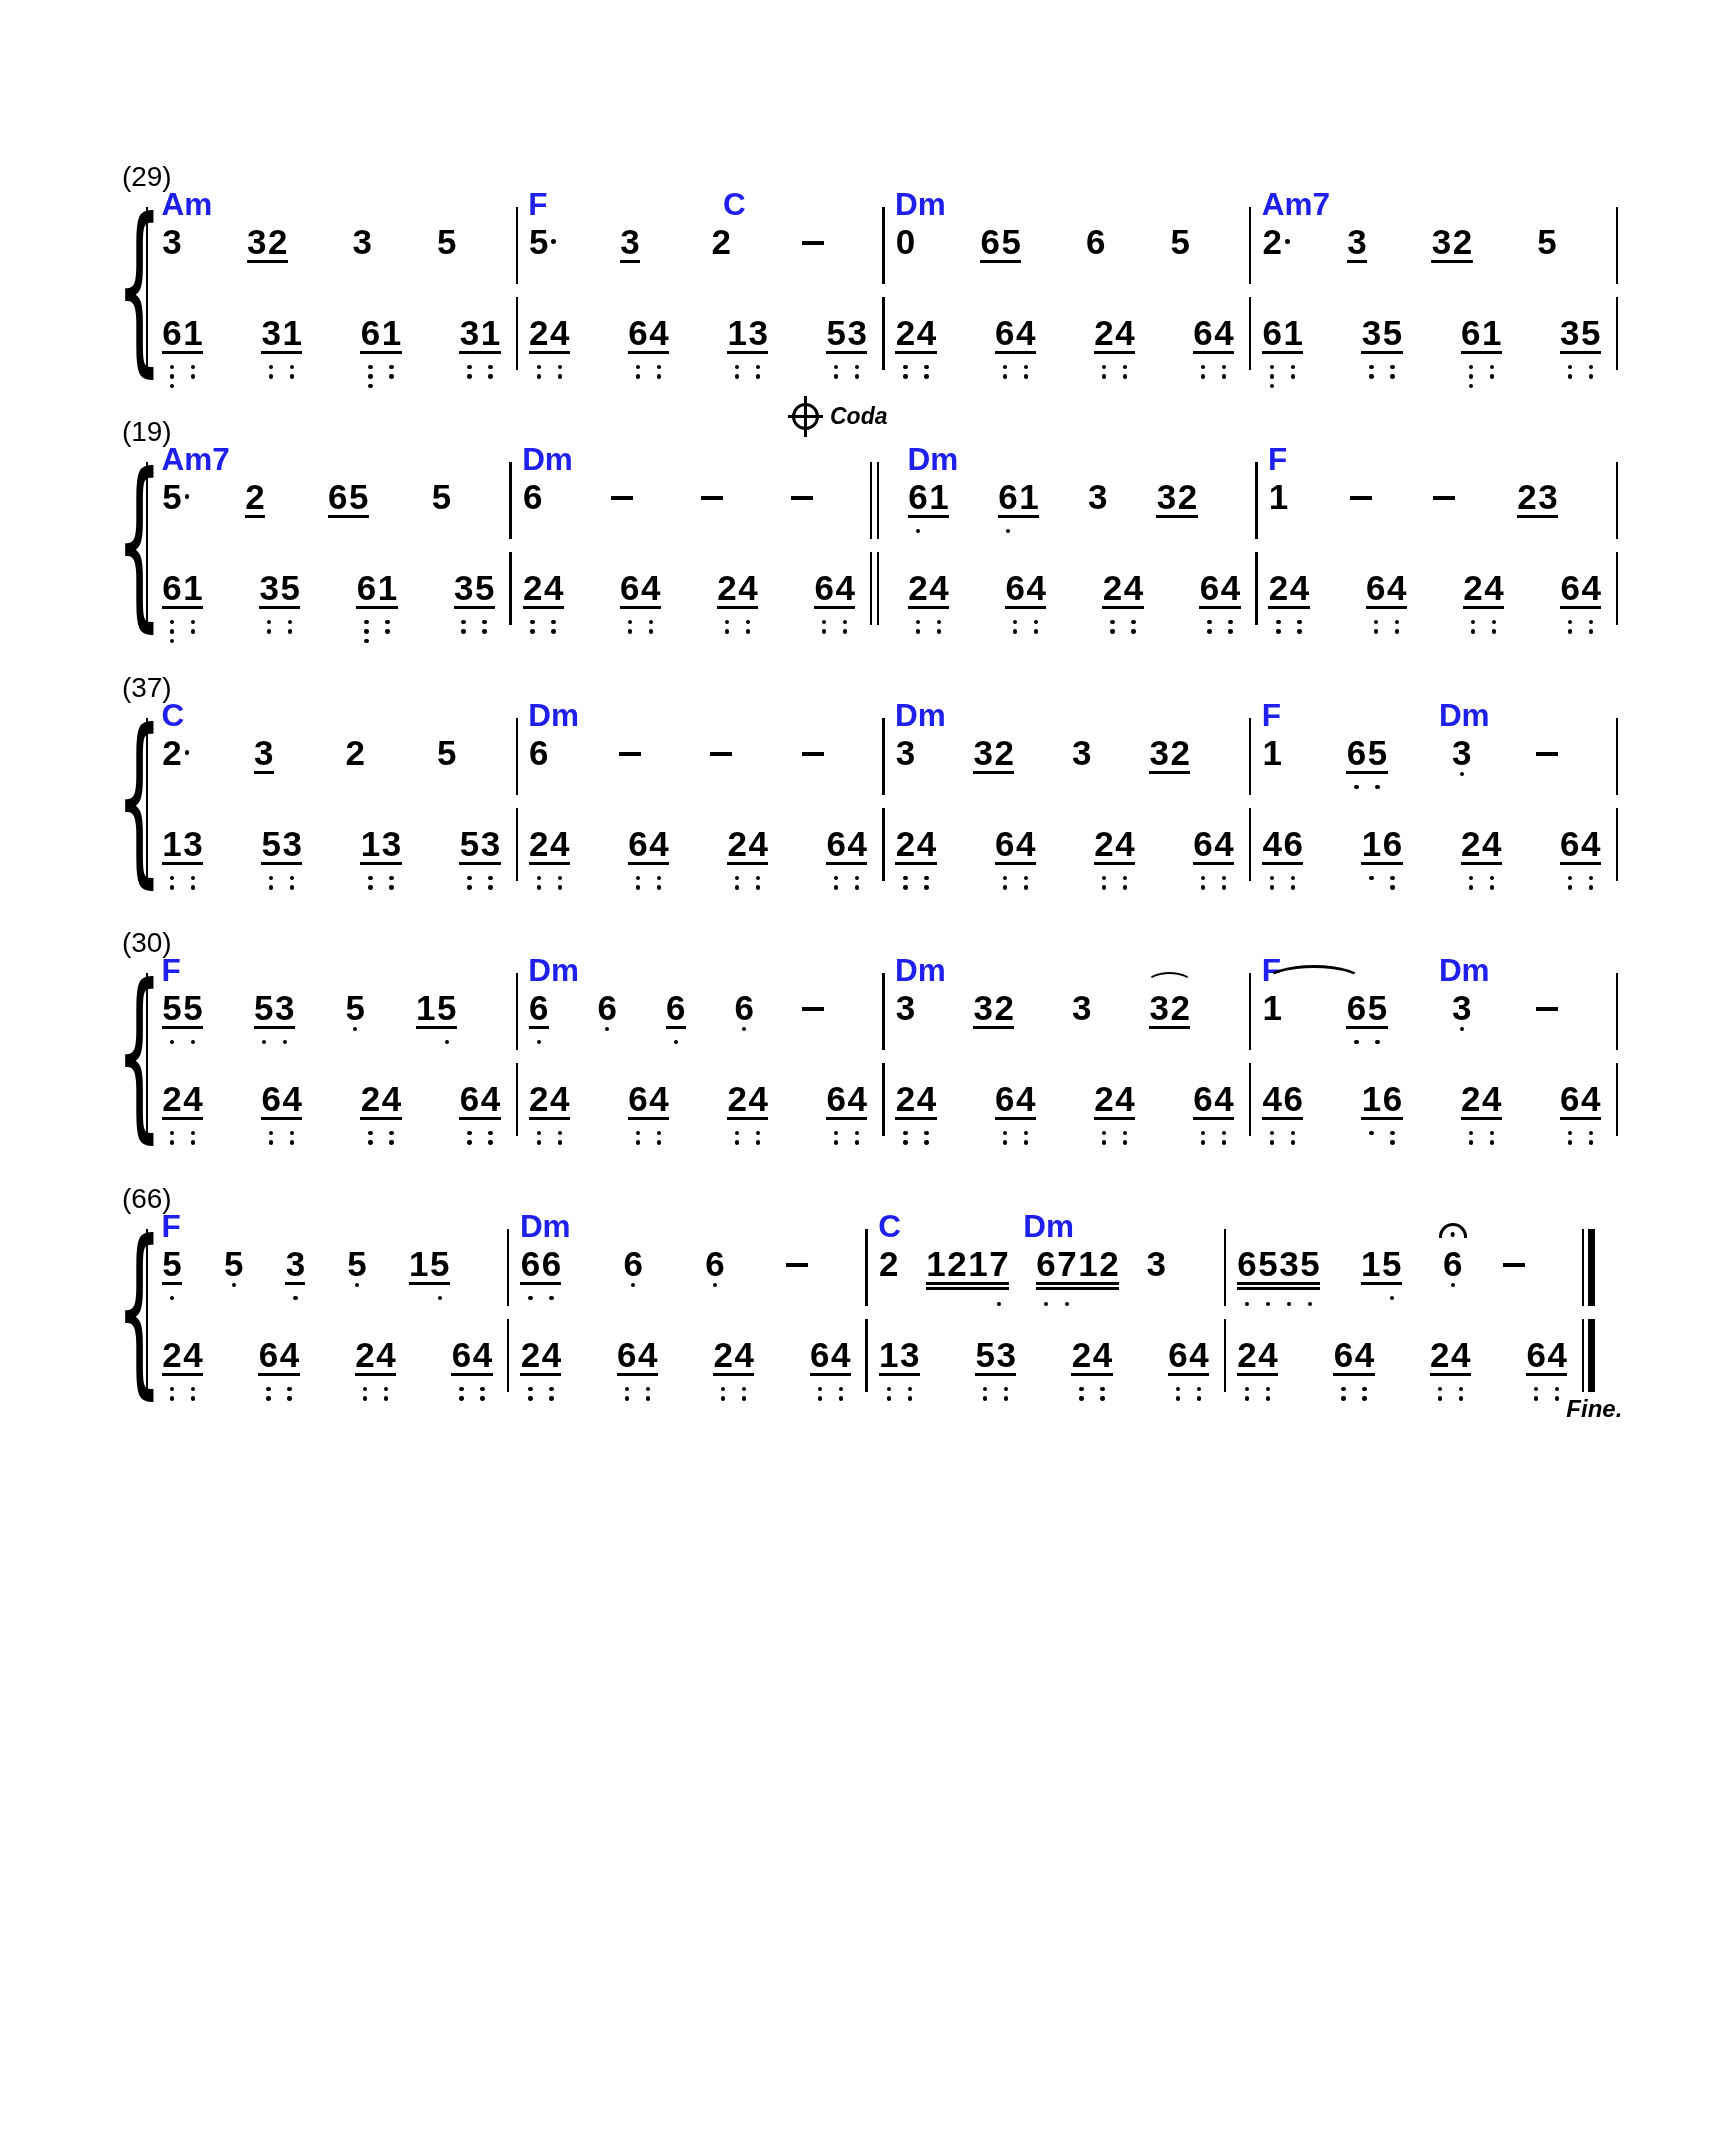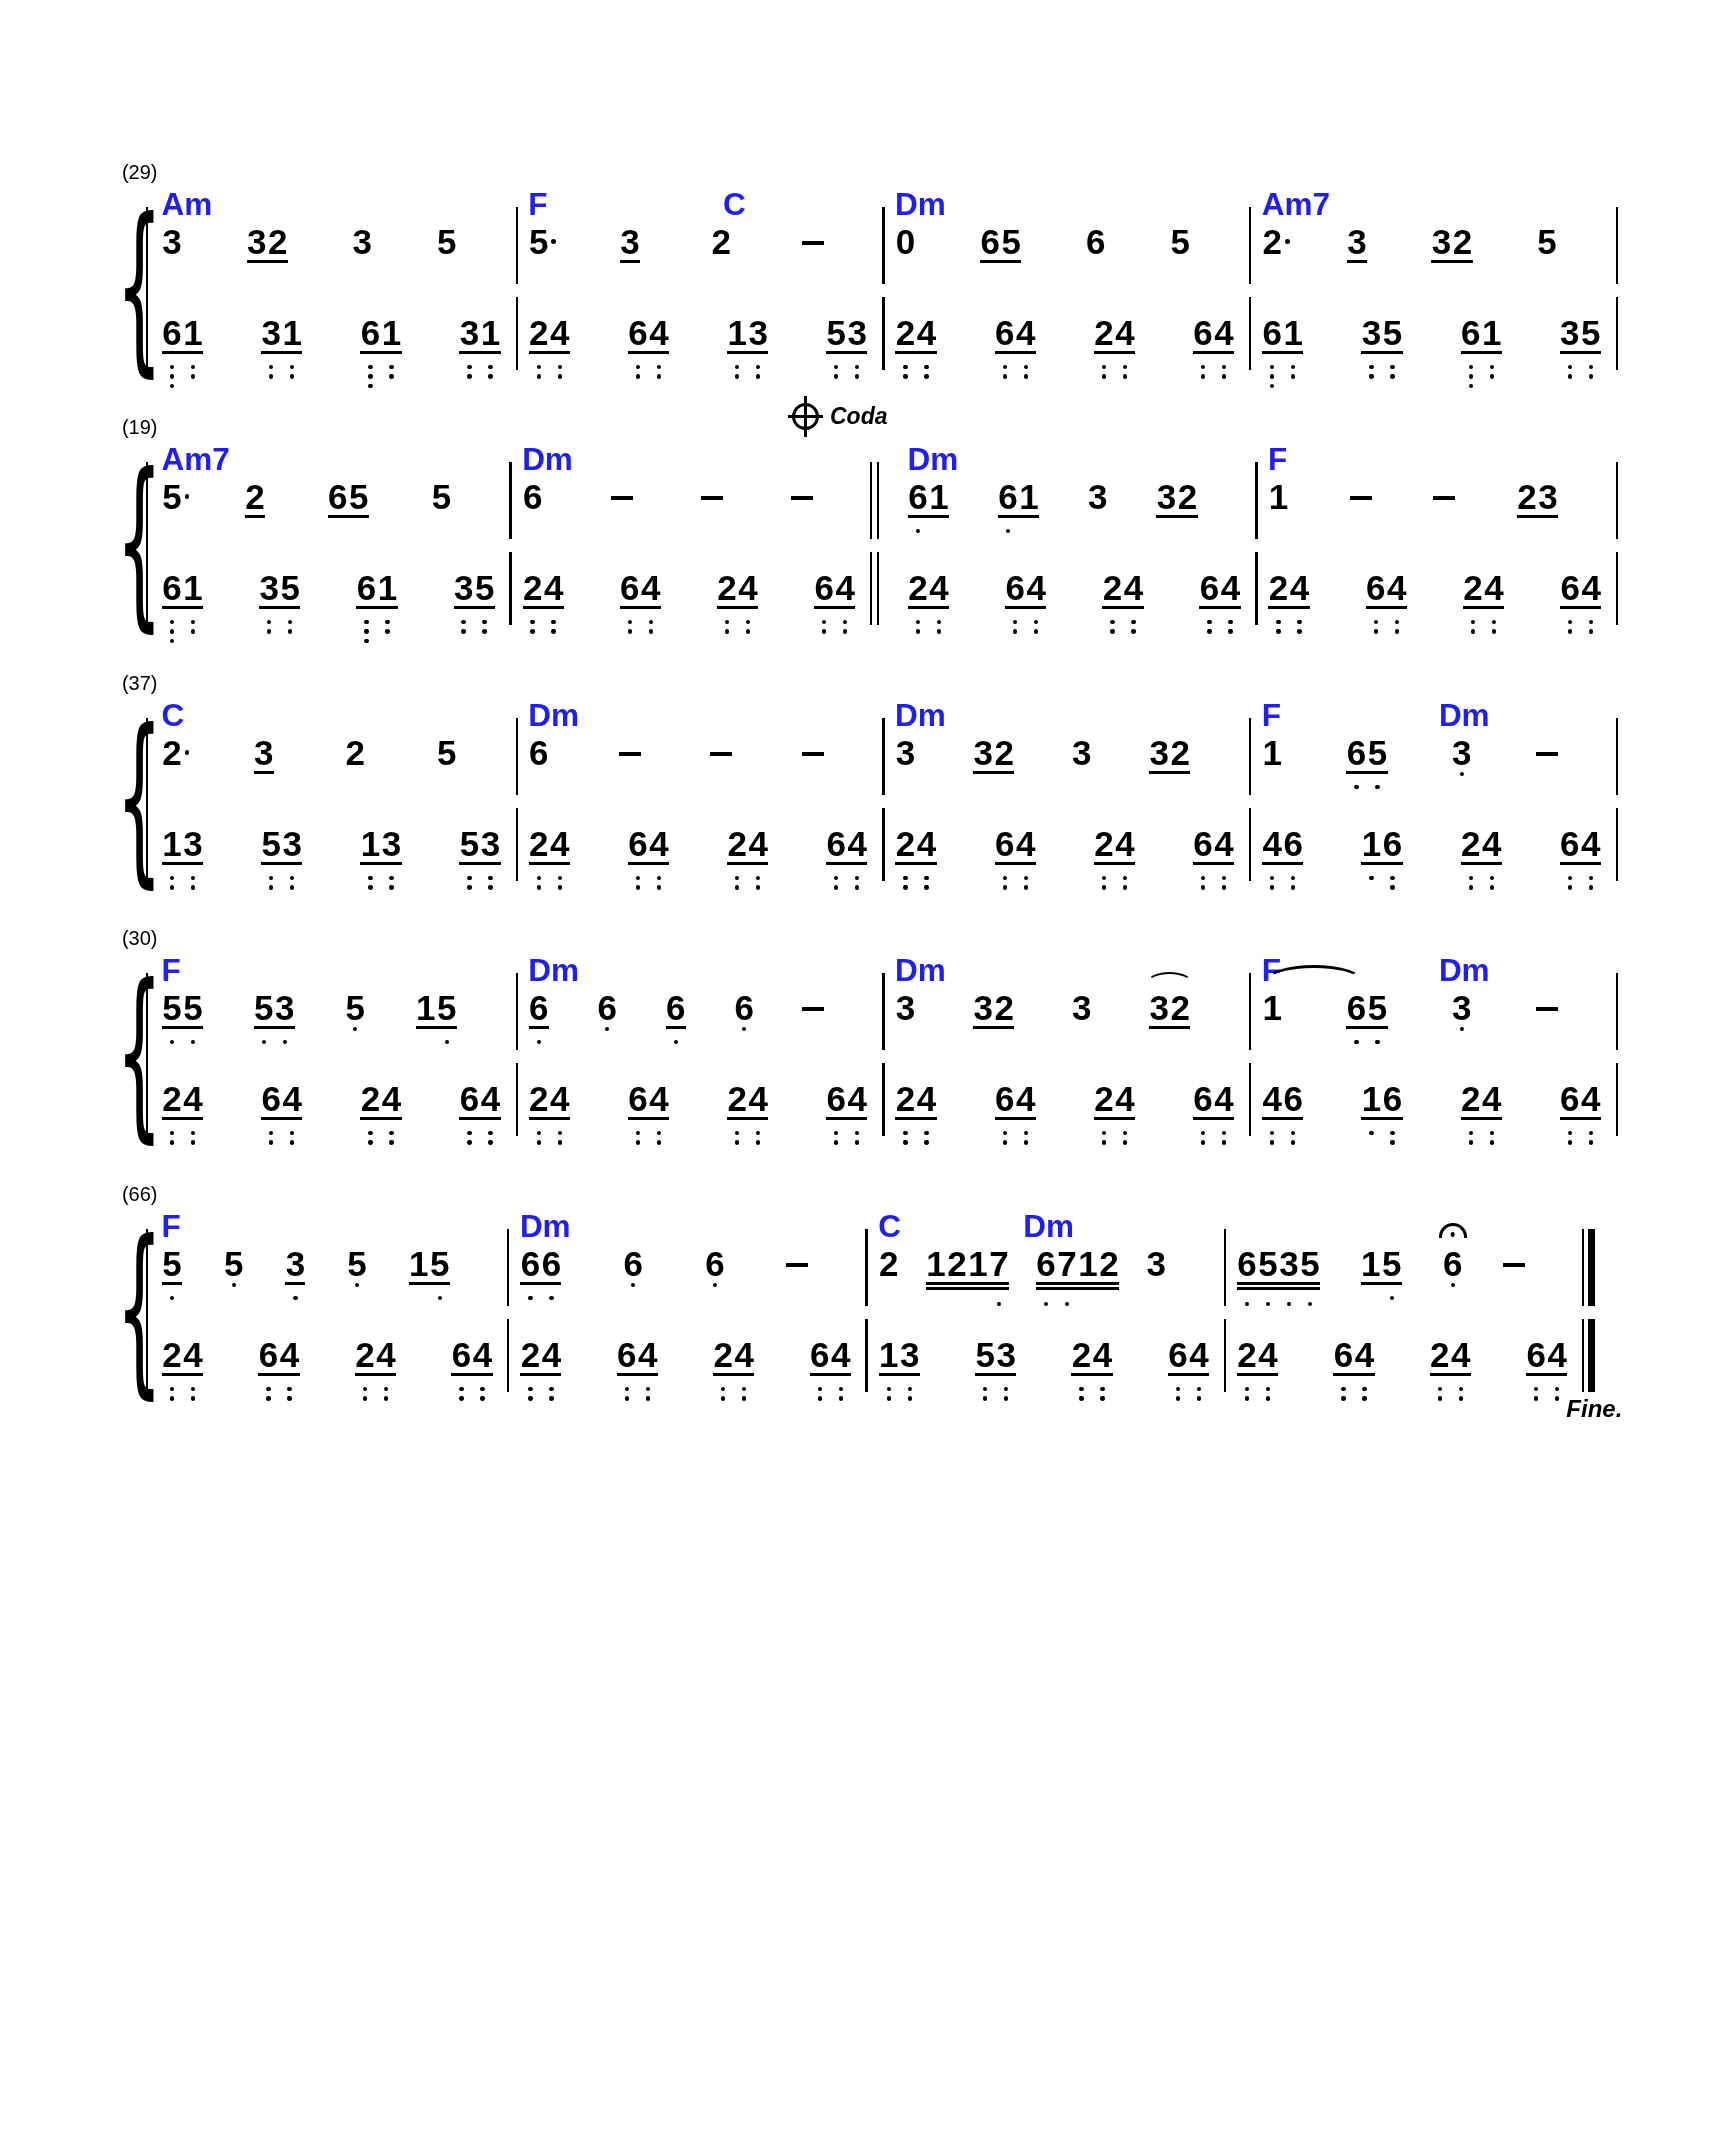--- a/index.html
+++ b/index.html
@@ -1,20 +1,20 @@
 <!DOCTYPE html>
 <html style="--chord: #2020ee;font-size:6.8px"><head>
 <meta charset="utf-8">
 <style>
   html,body{margin:0;padding:0;background:#fff;}
   body{width:1734px;height:2453px;font-family:"Liberation Sans",sans-serif;}
   .sheet{position:relative;width:1734px;height:2453px;background:#fff;overflow:hidden;}
 
   .system{position:absolute;left:121px;width:1497px;height:245px;}
-  .sys-label{position:absolute;left:0.9px;top:-2.6px;font-size:20px;color:#000;}
+  .sys-label{position:absolute;left:0.9px;top:-2.6px;font-size:28px;color:#000;}
   .staff{position:absolute;left:0;top:0;right:0;height:245px;display:flex;padding-left:30px;box-sizing:border-box;}
   .brace{position:absolute;left:-5.1px;top:41px;height:164px;width:30px;overflow:visible;pointer-events:none;}
   .brace span{display:block;font-family:"DejaVu Sans",sans-serif;font-size:183px;line-height:164px;transform:scaleX(.40);transform-origin:left center;}
   .startline{position:absolute;left:25px;top:43px;width:2.1px;height:164px;background:#000;}
 
   .measure{flex:1 1 0;position:relative;}
   .chords{position:absolute;top:27px;left:10.6px;right:0;height:30px;}
   .chord{position:absolute;font-size:31.5px;line-height:27px;font-weight:bold;color:var(--chord,#2020ee);white-space:nowrap;}
   .mel{position:absolute;top:64px;left:10.6px;right:16%;display:flex;justify-content:space-between;align-items:flex-start;}
   .bas{position:absolute;top:155px;left:10.6px;right:4%;display:flex;justify-content:space-between;align-items:flex-start;}

